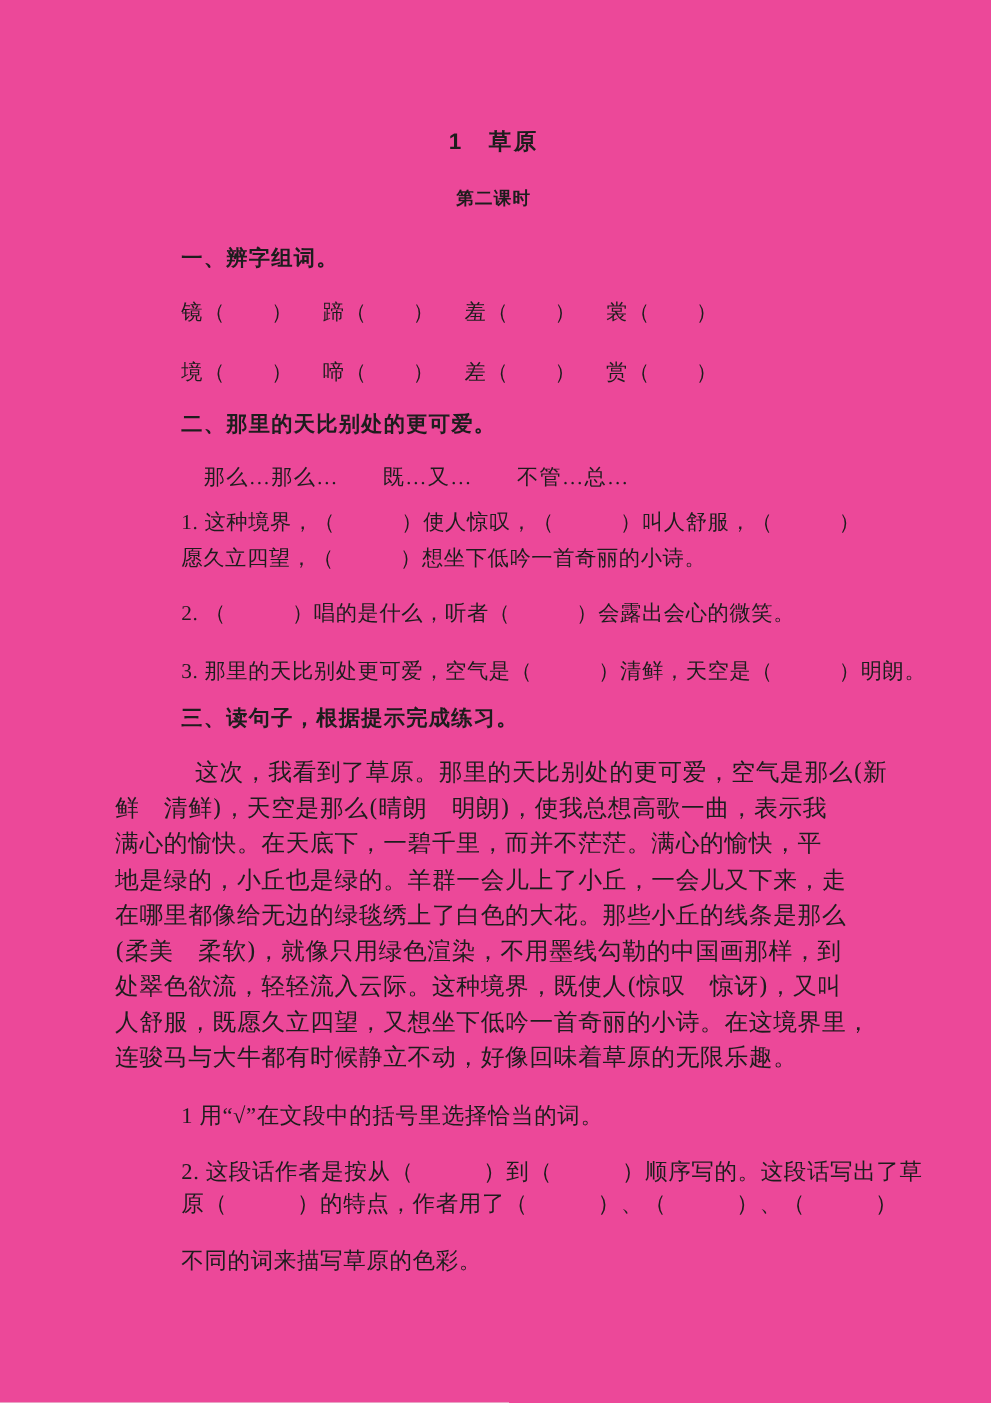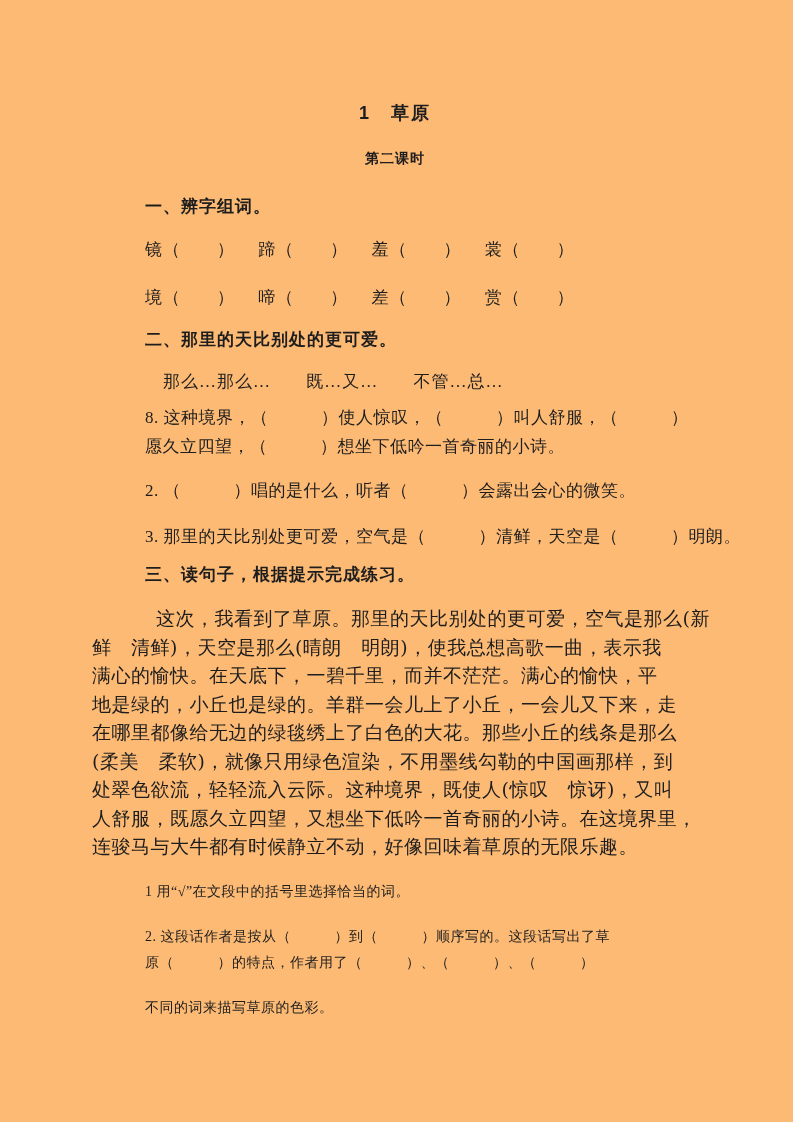--- a/index.html
+++ b/index.html
@@ -1,21 +1,21 @@
 <!DOCTYPE html>
 <html><head>
 <meta charset="utf-8">
 <style>
   html, body { margin: 0; padding: 0; background: #e9e9e9; }
   .page {
     position: relative;
     width: 793px;
     height: 1122px;
     margin: 0 auto;
-    background: #fdba74;
+    background: #ec4899;
     box-sizing: border-box;
     padding: 103px 95px 0 92px;
     color: #1d1d1d;
     font-family: "Liberation Serif", serif;
     overflow: hidden;
   }
   .doc-title {
     margin: 0 0 24px 0;
     text-align: center;
     font-family: "Liberation Sans", sans-serif;
@@ -76,21 +76,21 @@
 
   .passage {
     font-family: "DejaVu Serif", serif;
     font-size: 19px;
     letter-spacing: 0.5px;
     margin-bottom: 21px;
   }
   .passage .p-line { line-height: 28.5px; white-space: pre; }
   .passage .p-line.first { text-indent: 64px; }
 
-  .question { font-size: 14px; letter-spacing: 0.5px; }
+  .question { font-size: 18px; letter-spacing: 0.5px; }
   .question .line { line-height: 20px; white-space: pre; }
   .question .line + .line { margin-top: 6px; }
   .question .line.gap-top { margin-top: 25px; }
   .question-1 { margin-bottom: 25px; }
 </style>
 </head>
 <body>
 
 <div class="page">
 
@@ -114,21 +114,21 @@
 
   <div class="heading indent h2-sec">二、那里的天比别处的更可爱。</div>
 
   <div class="conj-row indent2">
     <span class="conj">那么…那么…</span>
     <span class="conj">既…又…</span>
     <span class="conj">不管…总…</span>
   </div>
 
   <div class="item item-1 indent">
-    <div class="line">8. 这种境界，（　　　）使人惊叹，（　　　）叫人舒服，（　　　）</div>
+    <div class="line">1. 这种境界，（　　　）使人惊叹，（　　　）叫人舒服，（　　　）</div>
     <div class="line">愿久立四望，（　　　）想坐下低吟一首奇丽的小诗。</div>
   </div>
   <div class="item item-2 indent">
     <div class="line">2. （　　　）唱的是什么，听者（　　　）会露出会心的微笑。</div>
   </div>
   <div class="item item-3 indent">
     <div class="line">3. 那里的天比别处更可爱，空气是（　　　）清鲜，天空是（　　　）明朗。</div>
   </div>
 
   <div class="heading indent h3-sec">三、读句子，根据提示完成练习。</div>

